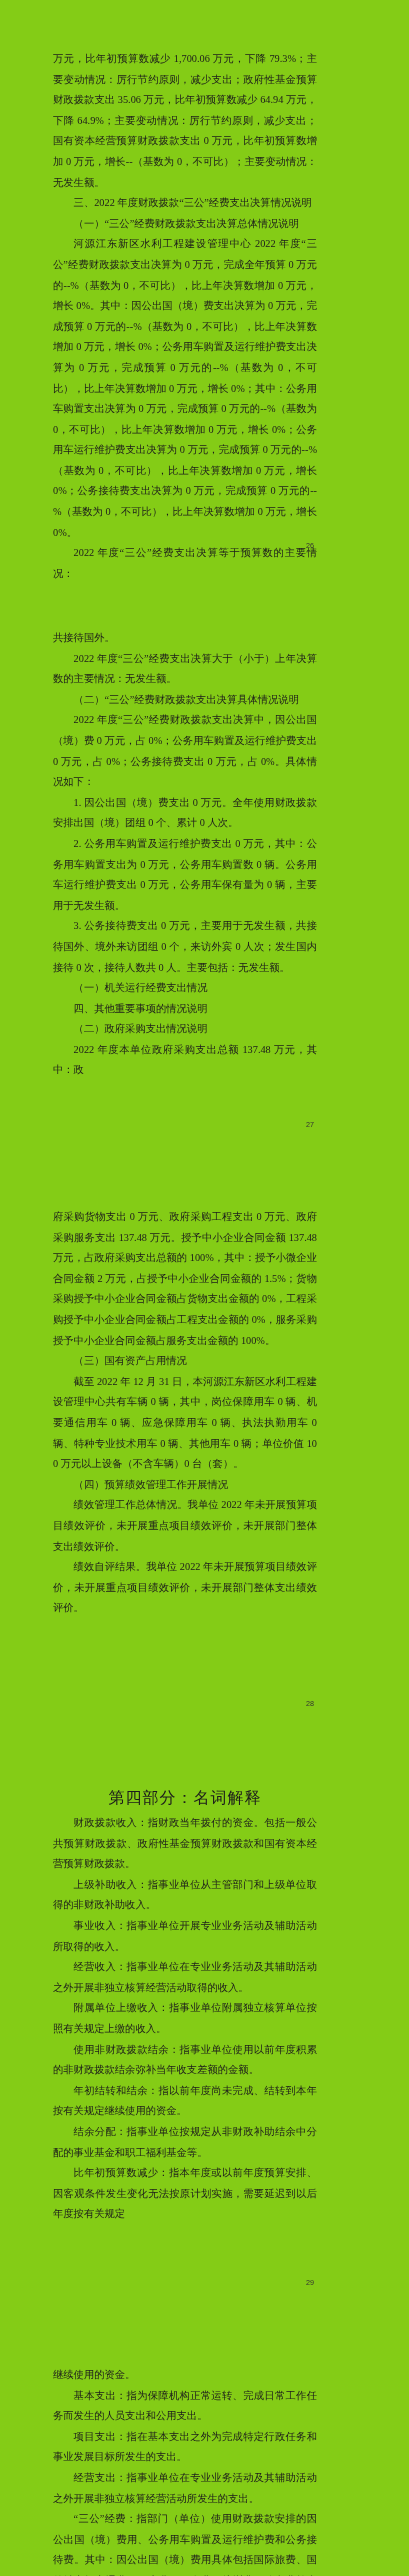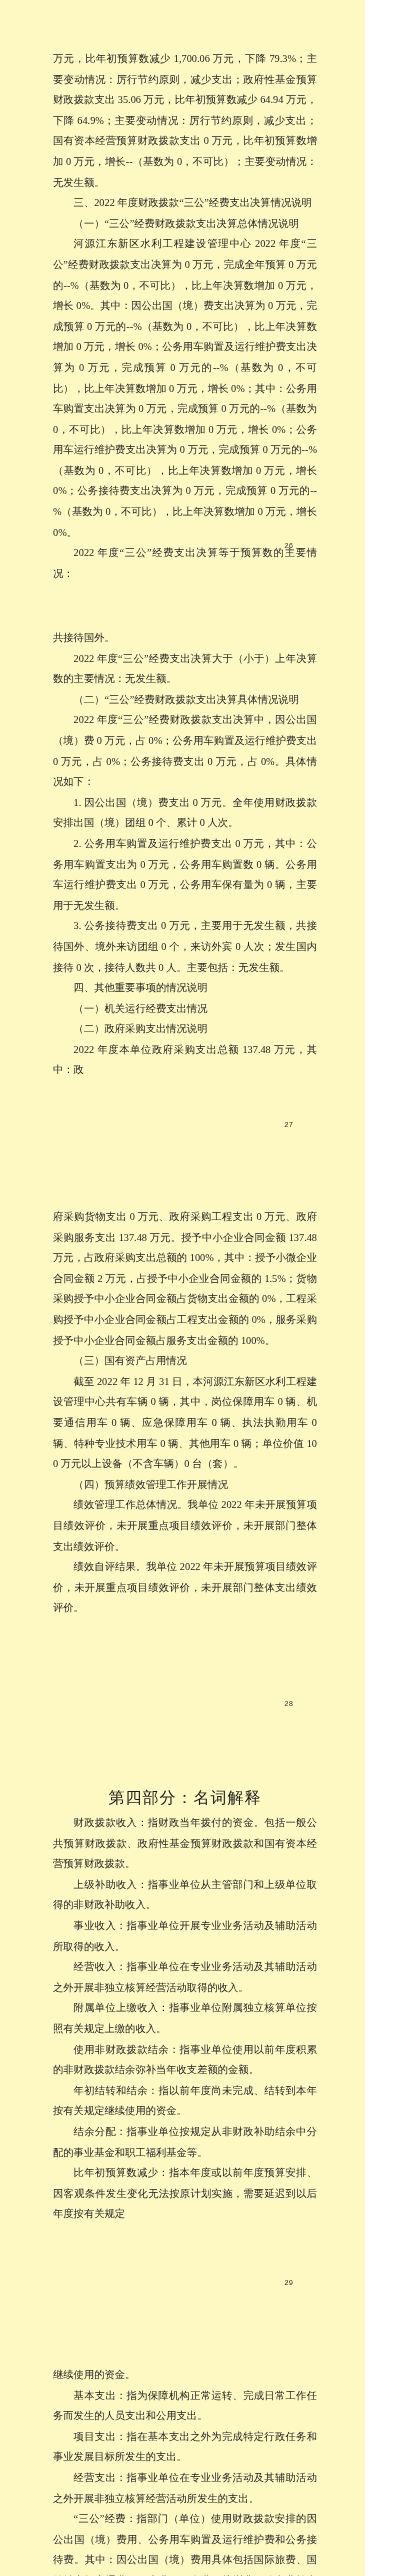--- a/index.html
+++ b/index.html
@@ -10,24 +10,24 @@
   body {
     width: 409px;
     font-family: "Liberation Serif", "DejaVu Serif", serif;
   }
   #doc {
     width: 409px;
     background: #ffffff;
   }
   .page {
     position: relative;
-    width: 365px;
+    width: 409px;
     height: 579px;
     overflow: hidden;
-    background: #fef9c3;
+    background: #84cc16;
   }
   .page-body {
     position: absolute;
     top: 49px;
     left: 53px;
     width: 264px;
   }
   .block {
     font-size: 10.3px;
     line-height: 20.6px;
@@ -53,25 +53,25 @@
     line-height: 23px;
     margin-bottom: 4.1px;
     letter-spacing: 1px;
   }
   .bold {
     font-weight: normal;
   }
   .page-number {
     position: absolute;
     bottom: 29px;
-    right: 72px;
+    right: 95px;
     font-size: 7.2px;
     line-height: 8.2px;
     color: #333333;
-    font-family: Liberation Mono, monospace;
+    font-family: Liberation Sans, sans-serif;
   }
   .page:nth-child(5) .page-number {
     right: 49px;
   }
 </style>
 </head>
 <body>
 
 <div id="doc">
     <div class="page">
@@ -86,22 +86,22 @@
     </div>
     <div class="page">
       <div class="page-body">
         <div class="block cont"><span>共接待国外。</span></div>
         <div class="block p"><span>2022 年度“三公”经费支出决算大于（小于）上年决算数的主要情况：无发生额。</span></div>
         <div class="block h2"><span class="bold">（二）“三公”经费财政拨款支出决算具体情况说明</span></div>
         <div class="block p"><span>2022 年度“三公”经费财政拨款支出决算中，因公出国（境）费 0 万元，占 0%；公务用车购置及运行维护费支出 0 万元，占 0%；公务接待费支出 0 万元，占 0%。具体情况如下：</span></div>
         <div class="block p"><span>1. 因公出国（境）费支出 0 万元。全年使用财政拨款安排出国（境）团组 0 个、累计 0 人次。</span></div>
         <div class="block p"><span>2. 公务用车购置及运行维护费支出 0 万元，其中：公务用车购置支出为 0 万元，公务用车购置数 0 辆。公务用车运行维护费支出 0 万元，公务用车保有量为 0 辆，主要用于无发生额。</span></div>
         <div class="block p"><span>3. 公务接待费支出 0 万元，主要用于无发生额，共接待国外、境外来访团组 0 个，来访外宾 0 人次；发生国内接待 0 次，接待人数共 0 人。主要包括：无发生额。</span></div>
+        <div class="block h2"><span class="bold">（一）机关运行经费支出情况</span></div>
         <div class="block h2"><span class="bold">四、其他重要事项的情况说明</span></div>
-        <div class="block h2"><span class="bold">（一）机关运行经费支出情况</span></div>
         <div class="block h2"><span class="bold">（二）政府采购支出情况说明</span></div>
         <div class="block p"><span>2022 年度本单位政府采购支出总额 137.48 万元，其中：政</span></div>
       </div>
       <div class="page-number">27</div>
     </div>
     <div class="page">
       <div class="page-body">
         <div class="block cont"><span>府采购货物支出 0 万元、政府采购工程支出 0 万元、政府采购服务支出 137.48 万元。授予中小企业合同金额 137.48 万元，占政府采购支出总额的 100%，其中：授予小微企业合同金额 2 万元，占授予中小企业合同金额的 1.5%；货物采购授予中小企业合同金额占货物支出金额的 0%，工程采购授予中小企业合同金额占工程支出金额的 0%，服务采购授予中小企业合同金额占服务支出金额的 100%。</span></div>
         <div class="block h2"><span class="bold">（三）国有资产占用情况</span></div>
         <div class="block p"><span>截至 2022 年 12 月 31 日，本河源江东新区水利工程建设管理中心共有车辆 0 辆，其中，岗位保障用车 0 辆、机要通信用车 0 辆、应急保障用车 0 辆、执法执勤用车 0 辆、特种专业技术用车 0 辆、其他用车 0 辆；单位价值 100 万元以上设备（不含车辆）0 台（套）。</span></div>

